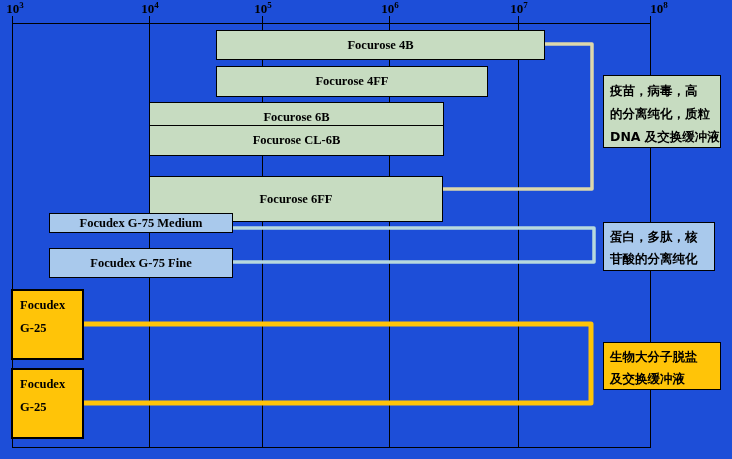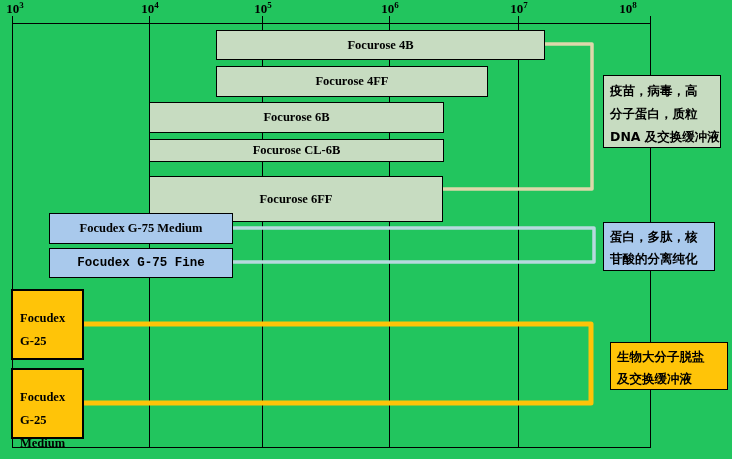--- a/index.html
+++ b/index.html
@@ -1,56 +1,56 @@
 <!DOCTYPE html>
 <html><head>
 <meta charset="utf-8">
 <style>
   html,body{margin:0;padding:0;background:#fff;}
-  .stage{position:relative;width:732px;height:459px;background:#22c55e;overflow:hidden;
+  .stage{position:relative;width:732px;height:459px;background:#1d4ed8;overflow:hidden;
          font-family:"Liberation Serif",serif;color:#000;}
   
   .frame{position:absolute;left:12px;top:23px;width:637px;height:423px;border:1px solid #000;z-index:1;}
   .gridline{position:absolute;top:23px;height:424px;width:1px;background:#000;z-index:1;}
   .g1{left:149px}.g2{left:262px}.g3{left:389px}.g4{left:518px}
   .tick{position:absolute;top:16px;height:8px;width:1px;background:#000;z-index:1;}
   .t0{left:12px}.t1{left:149px}.t2{left:262px}.t3{left:389px}.t4{left:518px}.t5{left:650px}
   .ticklabel{position:absolute;top:0;transform:translateX(-50%);font-weight:bold;font-size:13px;
              white-space:nowrap;z-index:1;}
   .ticklabel sup{font-size:9px;}
-  .tl0{left:15px}.tl1{left:150px}.tl2{left:263px}.tl3{left:390px}.tl4{left:519px}.tl5{left:628px}
+  .tl0{left:15px}.tl1{left:150px}.tl2{left:263px}.tl3{left:390px}.tl4{left:519px}.tl5{left:659px}
   
   .connectors{position:absolute;left:0;top:0;z-index:2;pointer-events:none;}
   .connectors path{fill:none;stroke-linejoin:round;stroke-linecap:butt;}
   .conn-tan{stroke:#ddd8ab;stroke-width:3.5px;}
   .conn-blue{stroke:#b7d9de;stroke-width:3.5px;}
   .conn-yellow{stroke:#ffc408;stroke-width:5px;}
   
   .bar{position:absolute;box-sizing:border-box;border:1px solid #000;display:flex;align-items:center;
        justify-content:center;font-weight:bold;font-size:12.5px;z-index:3;}
   .bar-green{background:#c7dcc1;}
   .bar-blue{background:#a9c9ec;}
   .bar1{left:216px;top:30px;width:329px;height:30px;}
   .bar2{left:216px;top:66px;width:272px;height:31px;}
   .bar3{left:149px;top:102px;width:295px;height:31px;}
-  .bar4{left:149px;top:139px;width:295px;height:23px;}
+  .bar4{left:149px;top:125px;width:295px;height:31px;}
   .bar5{left:149px;top:176px;width:294px;height:46px;}
-  .bar6{left:49px;top:213px;width:184px;height:31px;justify-content:center;}
-  .bar7{left:49px;top:248px;width:184px;height:30px;font-family:Liberation Mono, monospace;}
+  .bar6{left:49px;top:213px;width:184px;height:20px;justify-content:center;}
+  .bar7{left:49px;top:248px;width:184px;height:30px;}
   
   .gbox{position:absolute;box-sizing:border-box;background:#ffc408;border:2px solid #000;
-        font-weight:bold;font-size:12.5px;line-height:23px;padding:16px 0 0 7px;z-index:3;}
+        font-weight:bold;font-size:12.5px;line-height:23px;padding:3px 0 0 7px;z-index:3;}
   .gbox1{left:11px;top:289px;width:73px;height:71px;}
   .gbox2{left:11px;top:368px;width:73px;height:71px;}
   
   .note{position:absolute;box-sizing:border-box;border:1px solid #000;font-weight:bold;font-size:12.5px;
         font-family:"DejaVu Sans",sans-serif;z-index:4;padding:3px 2px 0 6px;white-space:nowrap;}
   .note-green{left:603px;top:75px;width:118px;height:73px;background:#c7dcc1;line-height:23px;}
   .note-blue{left:603px;top:222px;width:112px;height:49px;background:#a9c9ec;line-height:22px;}
-  .note-yellow{left:603px;top:342px;width:118px;height:48px;background:#ffc408;line-height:22px;margin-left:7px;}
+  .note-yellow{left:603px;top:342px;width:118px;height:48px;background:#ffc408;line-height:22px;}
 </style>
 </head>
 <body>
 
 <div class="stage">
 
   <div class="ticklabel tl0"><span>10</span><sup>3</sup></div>
   <div class="ticklabel tl1"><span>10</span><sup>4</sup></div>
   <div class="ticklabel tl2"><span>10</span><sup>5</sup></div>
   <div class="ticklabel tl3"><span>10</span><sup>6</sup></div>
@@ -99,26 +99,25 @@
       <span>Focudex G-75 Fine</span>
     </div>
 
   <div class="gbox gbox1">
     <div>Focudex</div>
     <div>G-25</div>
   </div>
   <div class="gbox gbox2">
     <div>Focudex</div>
     <div>G-25</div>
-    <div>Medium</div>
   </div>
 
   <div class="note note-green">
     <div>疫苗，病毒，高</div>
-    <div>分子蛋白，质粒</div>
+    <div>的分离纯化，质粒</div>
     <div>DNA 及交换缓冲液</div>
   </div>
   <div class="note note-blue">
     <div>蛋白，多肽，核</div>
     <div>苷酸的分离纯化</div>
   </div>
   <div class="note note-yellow">
     <div>生物大分子脱盐</div>
     <div>及交换缓冲液</div>
   </div>

